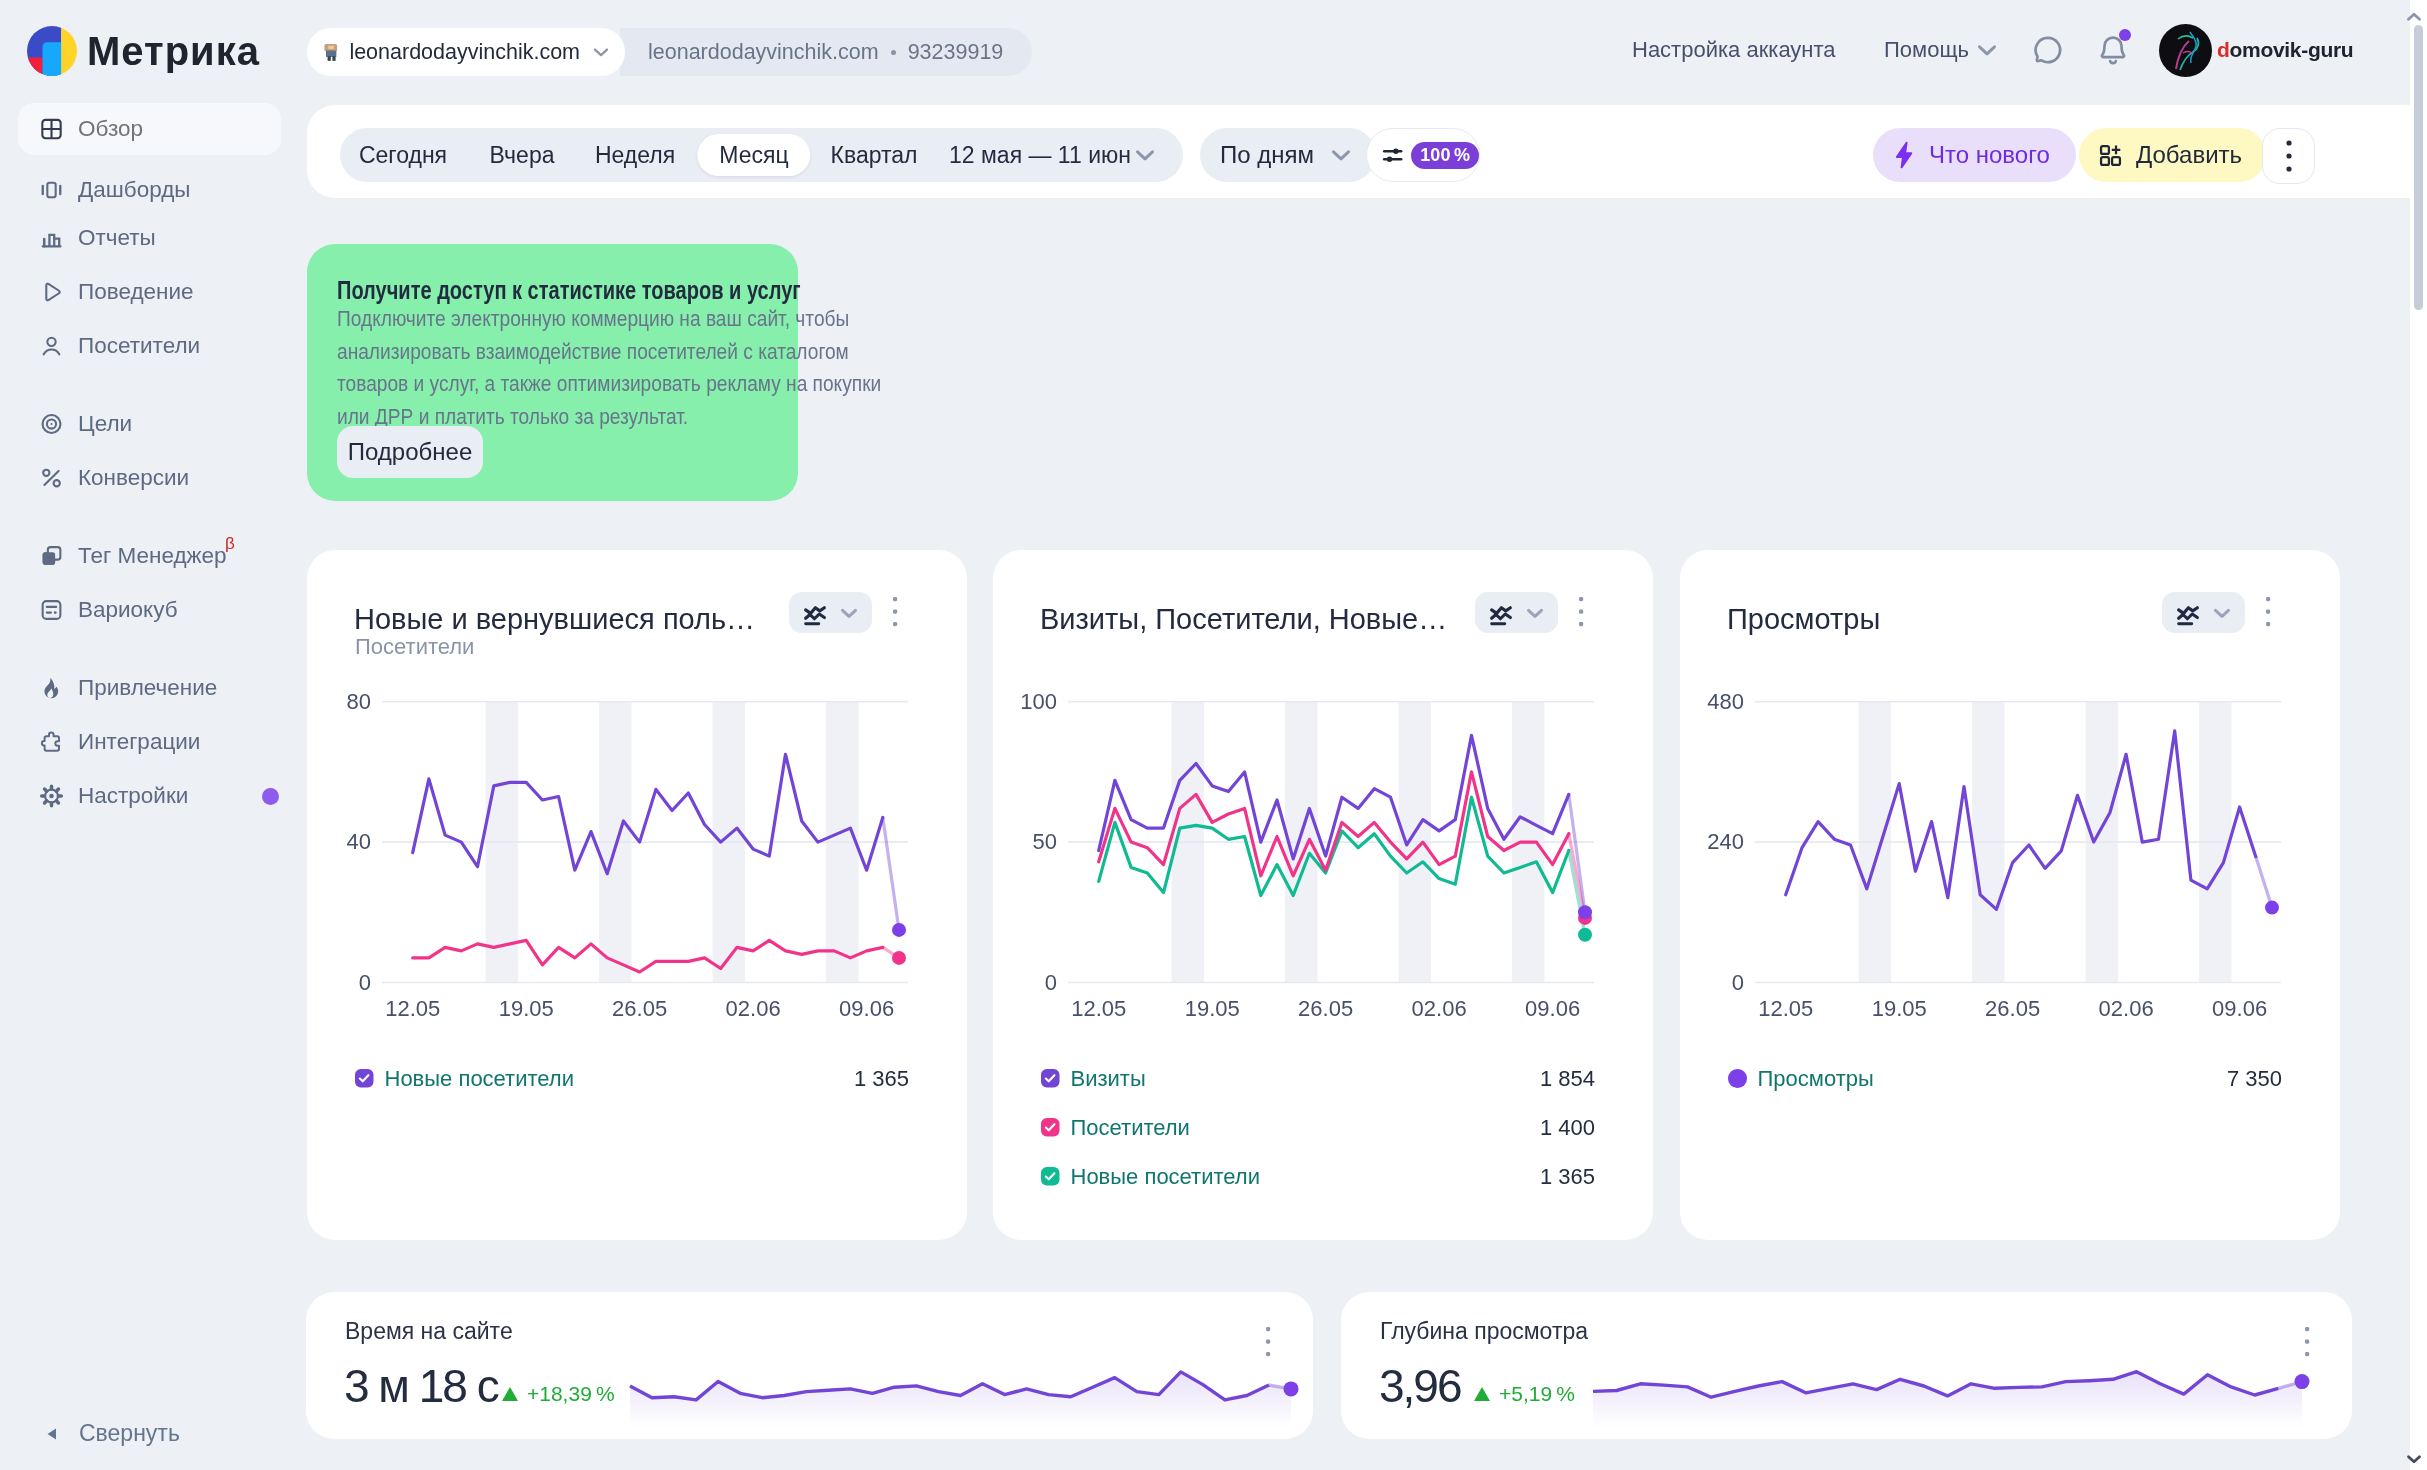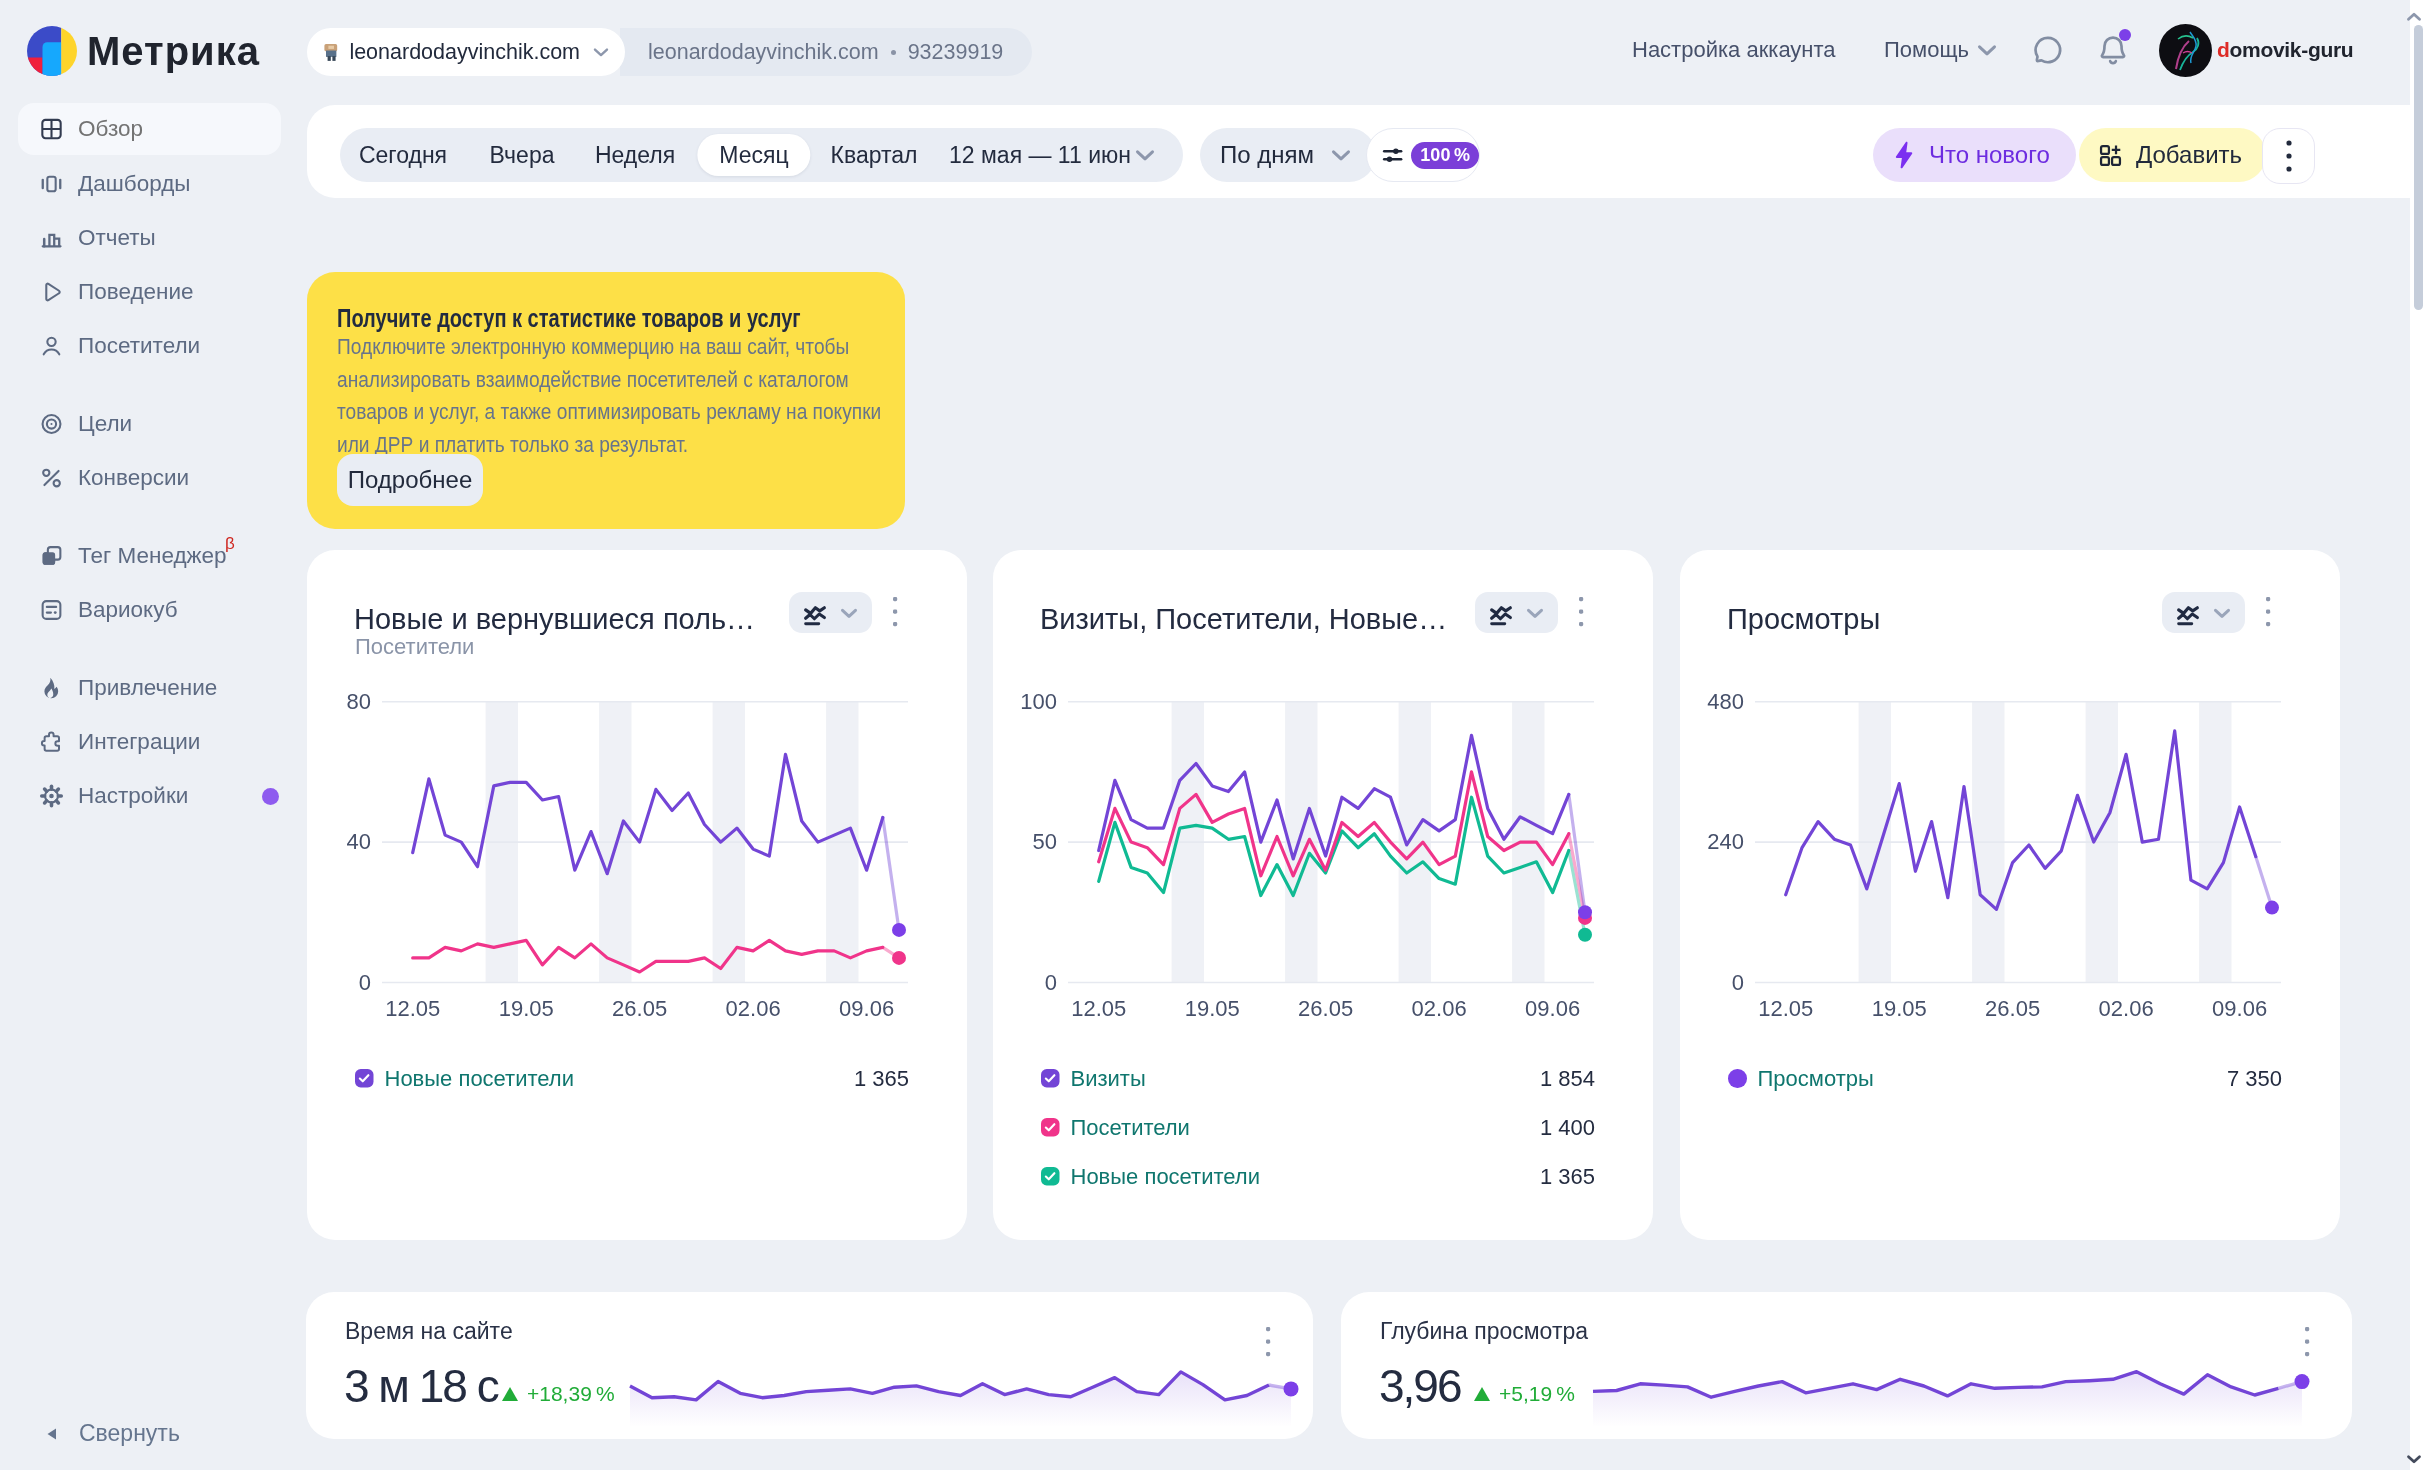--- a/index.html
+++ b/index.html
@@ -25,21 +25,21 @@
 .beta { position:absolute; left:207px; top:4px; color:#cf2720; font-size:17px; }
 .pdot { position:absolute; left:244px; top:18px; width:17px; height:17px; border-radius:50%; background:#8e5bef; }
 .collapse { position:absolute; left:45px; top:1420px; display:flex; align-items:center; gap:20px; font-size:23px; color:#65758e; }
 
 .toolbar { position:absolute; left:307px; top:105px; width:2244px; height:93px; background:#fff; border-radius:28px; }
 .segwrap { position:absolute; left:33px; top:23px; width:843px; height:54px; background:#e9edf4; border-radius:27px; }
 .seg { position:absolute; top:0; height:54px; display:flex; align-items:center; justify-content:center; font-size:23px; color:#232b3e; white-space:nowrap; transform:translateX(-50%); }
 .seg.on { background:#fff; border-radius:21px; top:6px; height:42px; padding:0 22px; box-shadow:0 1px 3px rgba(40,50,80,0.10); }
 .pillbtn { position:absolute; height:54px; top:23px; border-radius:27px; display:flex; align-items:center; font-size:24px; }
 
-.promo { position:absolute; left:307px; top:244px; width:598px; height:257px; background:#fde047; border-radius:28px;margin-top:28px; }
+.promo { position:absolute; left:307px; top:244px; width:491px; height:257px; background:#86efac; border-radius:28px; }
 .promo h3 { position:absolute; left:30px; top:31px; font-size:26px; color:#222b40; white-space:nowrap; transform:scaleX(0.77); transform-origin:0 0; }
 .promo p { position:absolute; left:30px; top:59px; font-size:22px; line-height:32.6px; color:#67748b; white-space:nowrap; transform:scaleX(0.87); transform-origin:0 0; }
 .pbtn { position:absolute; left:30px; top:182px; width:146px; height:52px; background:#e9edf4; border-radius:16px; font-size:24px; color:#222a3c; display:flex; align-items:center; justify-content:center; }
 
 .card { position:absolute; background:#fff; border-radius:28px; }
 .chart { top:550px; width:660px; height:690px; }
 .ctitle { position:absolute; left:47px; top:53px; font-size:29px; color:#232b40; white-space:nowrap; max-width:428px; overflow:hidden; }
 .csub { position:absolute; left:48px; top:84px; font-size:22px; color:#8a94a8; }
 .cpill { position:absolute; left:482px; top:42px; width:83px; height:41px; background:#e9edf4; border-radius:13px; display:flex; align-items:center; padding-left:11px; gap:6px; }
 .cdots { position:absolute; left:585px; top:45px; }
@@ -138,21 +138,21 @@
     <div class="selbg"></div>
     <span class="sicon">
       <svg width="25" height="25" viewBox="0 0 24 24" fill="none" class="">
         <rect x="3.2" y="3.2" width="17.6" height="17.6" rx="3" stroke="#323b50" stroke-width="2"></rect>
         <line x1="12" y1="3.5" x2="12" y2="20.5" stroke="#323b50" stroke-width="2"></line>
         <line x1="3.5" y1="12" x2="20.5" y2="12" stroke="#323b50" stroke-width="2"></line>
       </svg>
     </span>
     <span class="slabel">Обзор</span>
   </div>
-<div class="sitem" style="top:158px">
+<div class="sitem" style="top:164px">
     <span class="sicon">
       <svg width="25" height="25" viewBox="0 0 24 24" fill="none" class="">
         <rect x="8" y="5" width="8" height="14" rx="2" stroke="#5d6a82" stroke-width="2"></rect>
         <line x1="3.6" y1="8" x2="3.6" y2="16" stroke="#5d6a82" stroke-width="2.2" stroke-linecap="round"></line>
         <line x1="20.4" y1="8" x2="20.4" y2="16" stroke="#5d6a82" stroke-width="2.2" stroke-linecap="round"></line>
       </svg>
     </span>
     <span class="slabel">Дашборды</span>
   </div>
 <div class="sitem" style="top:212px">

